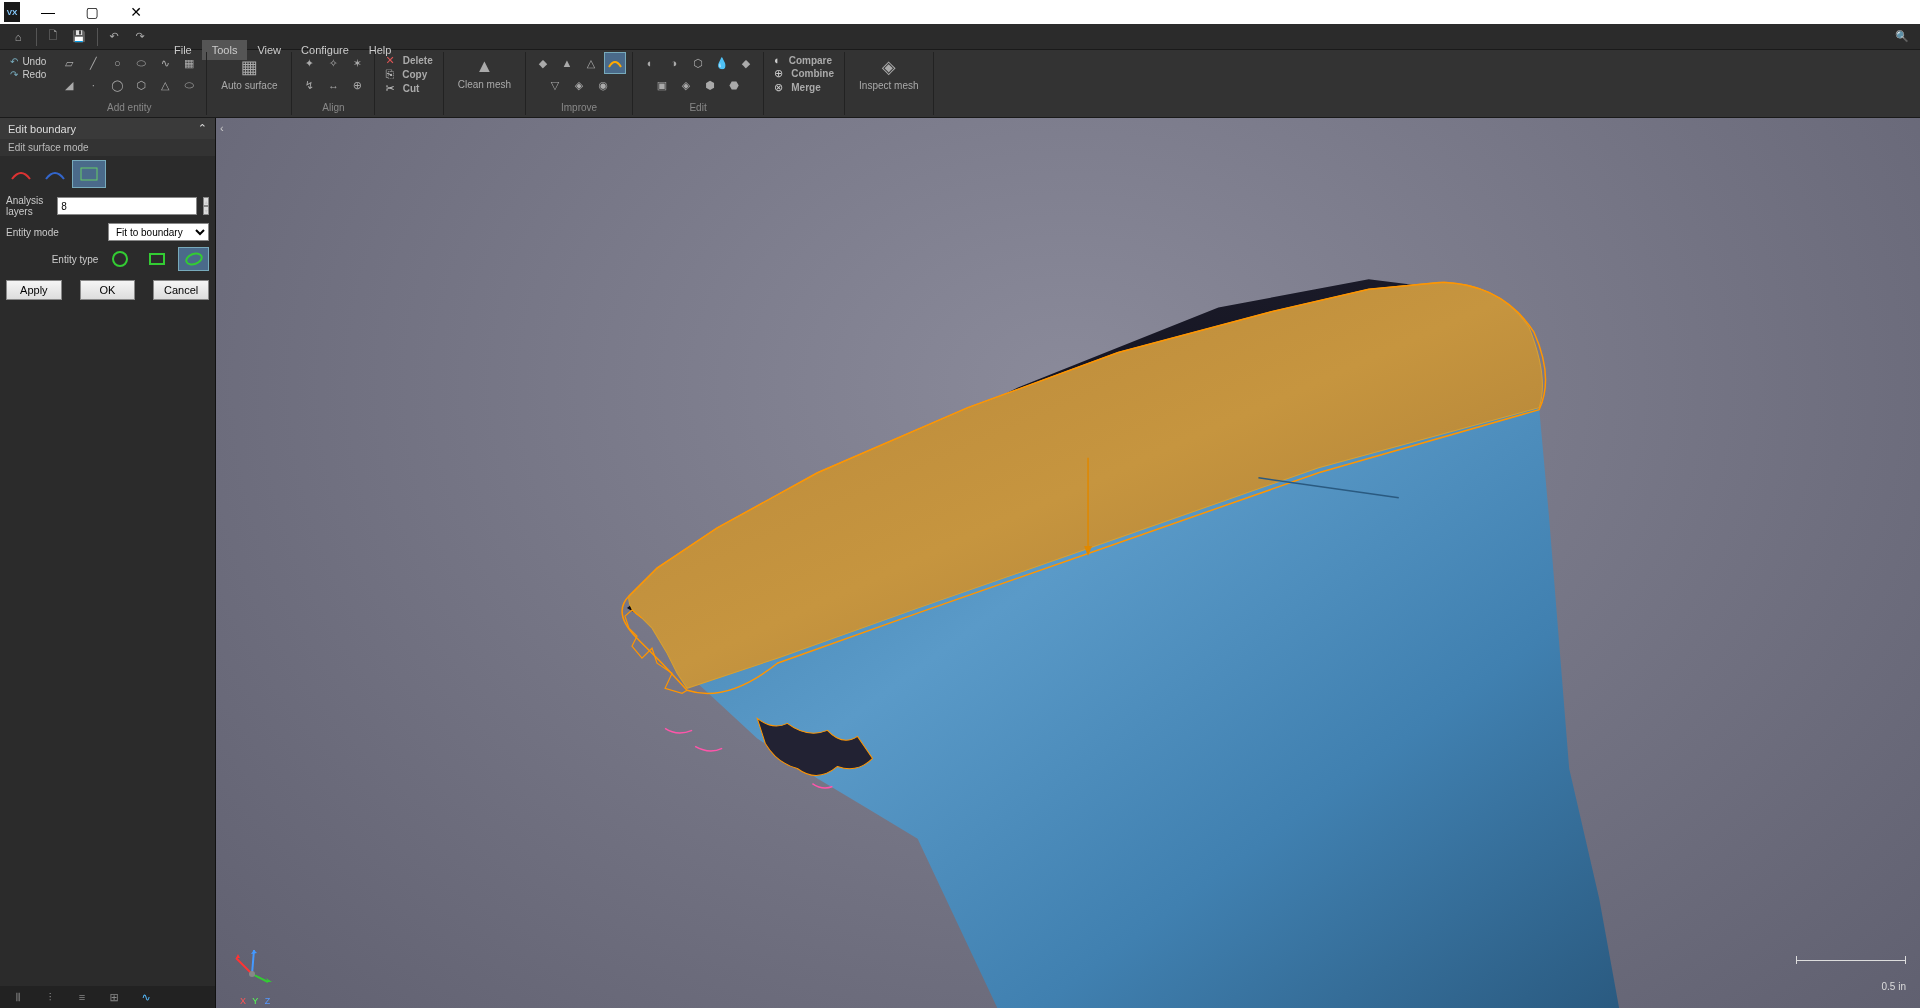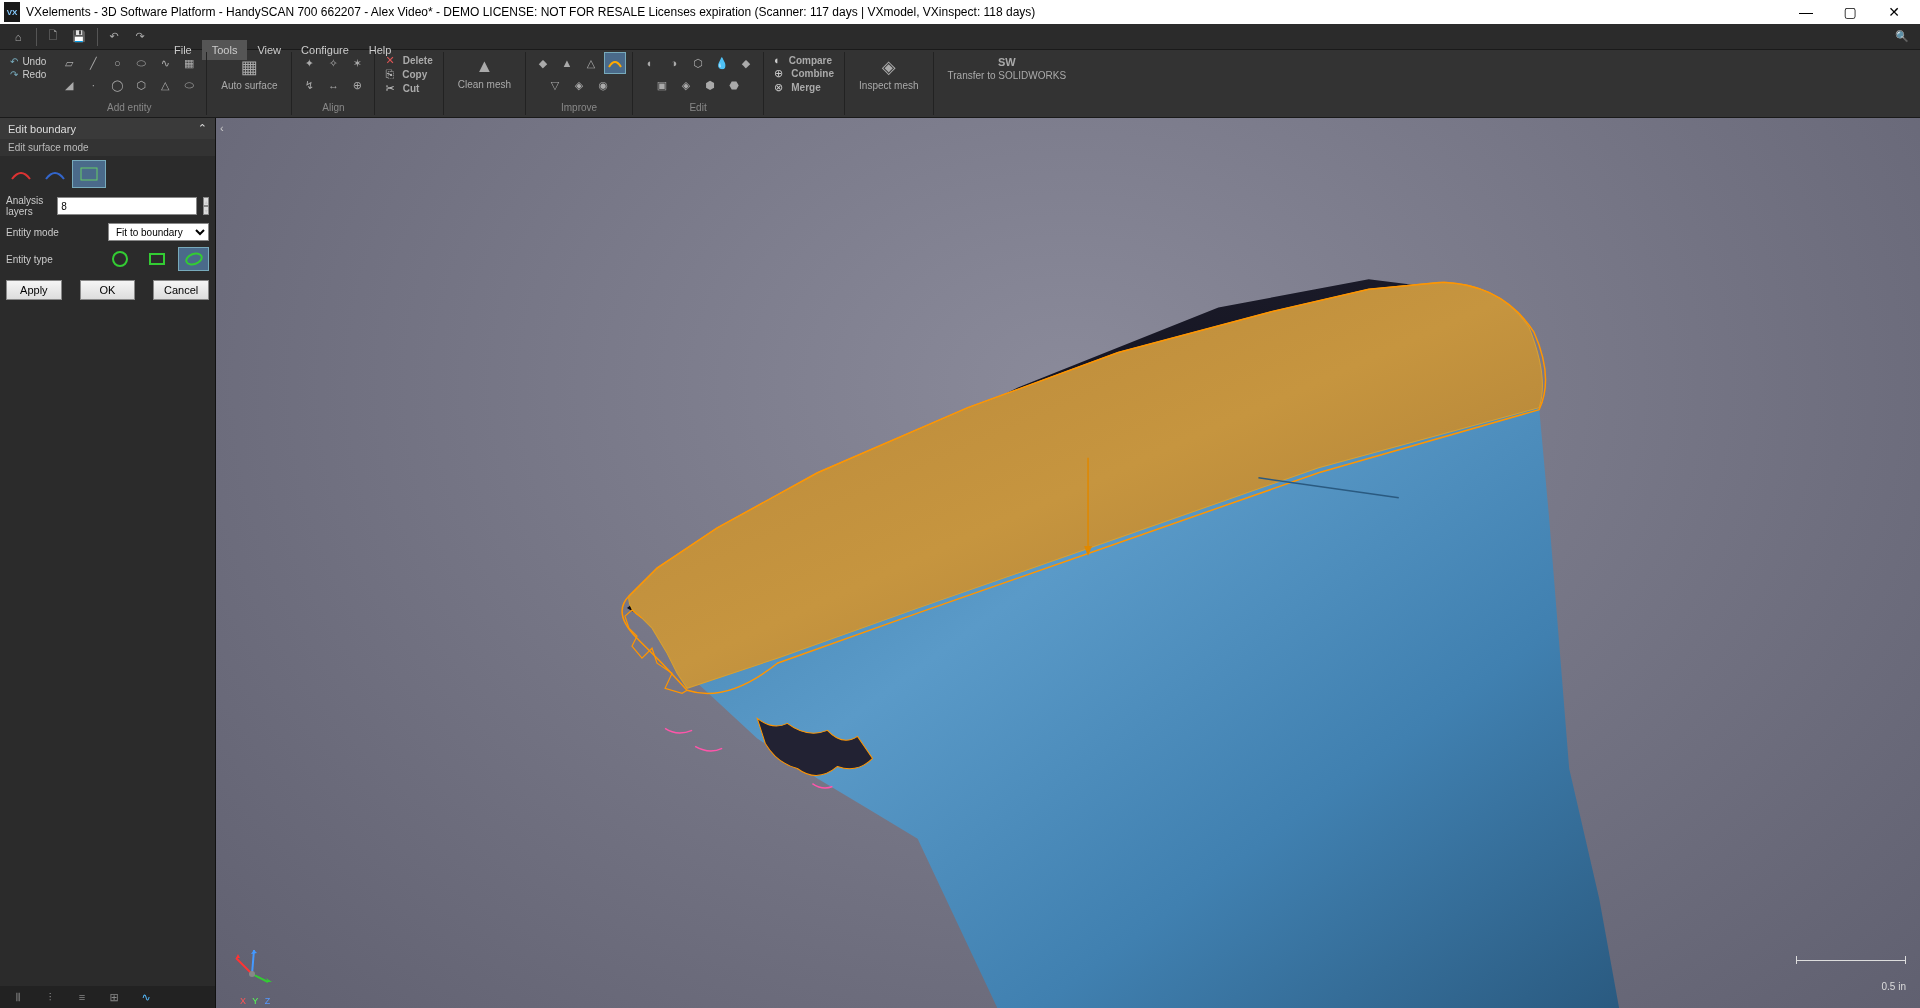--- a/index.html
+++ b/index.html
@@ -41,21 +41,21 @@
 .panel-sub{background:#333;padding:3px 8px;font-size:10px;color:#bbb;}
 .mode-icons{display:flex;gap:0;padding:4px;}
 .mode-btn{width:34px;height:28px;display:flex;align-items:center;justify-content:center;cursor:pointer;border:1px solid transparent;}
 .mode-btn.sel{background:#4a6a8a;border:1px solid #7ab;}
 .form-row{display:flex;align-items:center;padding:3px 6px;gap:6px;}
 .form-row label{width:96px;font-size:10px;color:#ccc;}
 .form-row input,.form-row select{flex:1;background:#fff;color:#000;border:1px solid #888;font-size:10px;padding:1px 3px;height:18px;}
 .spinner{display:flex;flex-direction:column;width:12px;}
 .spinner div{height:9px;background:#ddd;border:1px solid #888;font-size:6px;display:flex;align-items:center;justify-content:center;cursor:pointer;}
 .etype-row{display:flex;gap:6px;align-items:center;padding:3px 6px;}
-.etype-row label{width:96px;font-size:10px;}
+.etype-row label{width:96px;font-size:10px;text-align:right;}
 .shape-btn{width:32px;height:24px;display:flex;align-items:center;justify-content:center;cursor:pointer;border:1px solid transparent;}
 .shape-btn.sel{background:#4a6a8a;border:1px solid #7ab;}
 .btn-row{display:flex;gap:18px;padding:6px;justify-content:center;}
 .pbtn{flex:1;background:linear-gradient(#f5f5f5,#ddd);color:#000;border:1px solid #888;padding:3px 0;font-size:11px;cursor:pointer;text-align:center;}
 
 .statusbar{height:22px;background:#222;display:flex;align-items:center;padding:0 6px;gap:8px;}
 .sb-btn{width:24px;height:18px;display:flex;align-items:center;justify-content:center;color:#888;cursor:pointer;}
 .sb-btn.active{color:#5bf;}
 
 .viewport{flex:1;position:relative;background:radial-gradient(ellipse at 50% 30%,#8a8a9a,#606070);overflow:hidden;}
@@ -71,21 +71,20 @@
 .scalebar .bar::before{left:0;}
 .scalebar .bar::after{right:0;}
 
 svg.ico{width:16px;height:16px;}
 </style>
 </head>
 <body>
 
 <div class="titlebar">
   <div class="app-ico">VX</div>
-  <div class="title-text">VXelements - 3D Software Platform - HandySCAN 700 662207 - Alex Video* - DEMO LICENSE: NOT FOR RESALE Licenses expiration (Scanner: 117 days | VXmodel, VXinspect: 118 days)</div>
   <div class="win-btn">—</div>
   <div class="win-btn">▢</div>
   <div class="win-btn">✕</div>
 </div>
 
 <div class="quickbar">
   <div class="qbtn">⌂</div>
   <div class="qsep"></div>
   <div class="qbtn">🗋</div>
   <div class="qbtn">💾</div>
@@ -220,26 +219,20 @@
       <div style="display:flex;align-items:center;gap:4px;cursor:pointer;">
           <span>⊗</span>
           <span class="rtxt">Merge</span>
         </div>
     </div>
   </div>
   <div class="rgroup">
     <div class="rbig">
       <span class="ico">◈</span>
       <span class="txt">Inspect mesh</span>
-    </div>
-  </div>
-  <div class="rgroup" style="border-right:none;">
-    <div class="rbig">
-      <span class="ico" style="font-size:11px;font-weight:bold;">SW</span>
-      <span class="txt">Transfer to SOLIDWORKS</span>
     </div>
   </div>
 </div>
 
 <div class="main">
   <div class="sidepanel">
     <div style="flex:1;">
       <div class="panel-hdr">
         <span>Edit boundary</span>
         <span>⌃</span>

